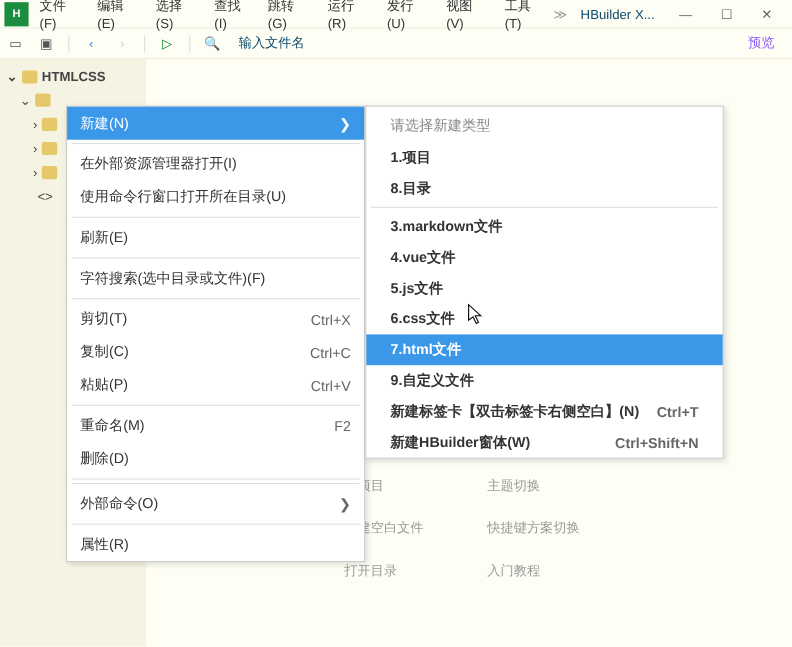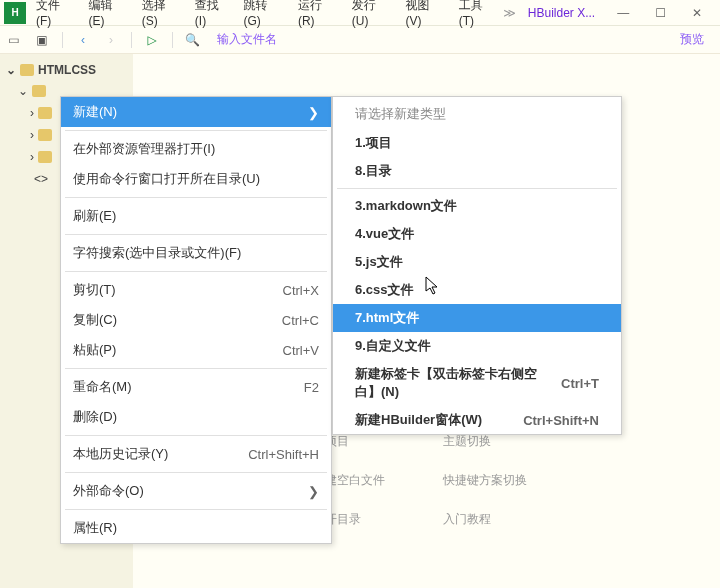--- a/index.html
+++ b/index.html
@@ -3,44 +3,44 @@
 <meta charset="utf-8">
 <style>
   * { margin: 0; padding: 0; box-sizing: border-box; font-family: "Microsoft YaHei", sans-serif; }
   body { width: 720px; height: 588px; background: #fffef5; overflow: hidden; position: relative; font-size: 12px; }
   .titlebar { height: 26px; background: #fffef5; display: flex; align-items: center; border-bottom: 1px solid #e8e8d8; }
   .logo { width: 22px; height: 22px; background: #1a8d3f; margin: 2px 4px; display:flex; align-items:center; justify-content:center; color:#fff; font-weight:bold; font-size:10px;}
   .menubar { display: flex; gap: 2px; flex: 1; }
   .menubar span { padding: 4px 6px; color: #333; cursor: default; }
   .winbtns { display: flex; gap: 6px; align-items: center; margin-left: auto; padding-right: 8px; }
   .winbtns .wbtn { padding: 2px 10px; color:#666; }
-  .apptitle { color:#6d28d9; padding:0 12px;text-align:right; }
+  .apptitle { color:#0c4a6e; padding:0 12px;text-align:right; }
   .chev { color:#999; }
   .toolbar { height: 28px; background: #fffef5; display: flex; align-items: center; padding: 0 6px; gap: 12px; border-bottom:1px solid #eee9d8;}
   .tool-icon { width:16px; height:16px; display:flex; align-items:center; justify-content:center; color:#555;}
   .tool-sep { width:1px; height:16px; background:#ddd;}
-  .searchinput { color:#8b5cf6; padding-left:4px;text-align:right;}
+  .searchinput { color:#0c4a6e; padding-left:4px;text-align:right;}
   .preview { margin-left:auto; padding:2px 10px; color:#8b5cf6;}
   .main { display:flex; height: calc(100% - 54px); }
   .sidebar { width: 133px; background:#f5f3e2; padding:6px 0; }
   .sidebar-root { display:flex; align-items:center; padding:3px 6px; gap:4px; font-weight:bold; color:#444;}
   .sidebar-item { display:flex; align-items:center; padding:2px 6px 2px 18px; gap:4px; color:#444; height:22px;}
   .folder-icon { width:14px; height:12px; background:#e6c76a; border-radius:2px; display:inline-block;}
   .content { flex:1; background:#fffef5; position:relative;}
   .quicklinks { position:absolute; bottom: 60px; left: 180px; display:grid; grid-template-columns: 130px 150px; row-gap: 22px; color:#999;}
   .quicklinks span { }
   .ctx-menu { position:absolute; background:#fff; border:1px solid #ccc; box-shadow:2px 2px 6px rgba(0,0,0,0.15); z-index:10;}
   .ctx-menu.m1 { left:60px; top:96px; width:272px;}
   .ctx-menu .item { display:flex; align-items:center; padding:6px 12px; font-size:13px; color:#333; justify-content:space-between;}
   .ctx-menu .item.highlight { background:#3b97e8; color:#fff;}
   .ctx-menu .sep { height:1px; background:#e0e0e0; margin:3px 4px;}
   .ctx-menu .item .kb { color:#666; font-size:13px;}
   .ctx-menu .item .arrow { color:#666;}
   .ctx-menu .item.highlight .arrow { color:#fff;}
-  .ctx-menu.m2 { left:332px; top:96px; width:290px;}
+  .ctx-menu.m2 { left:332px; top:96px; width:326px;}
   .m2 .header { padding:8px 22px 6px; color:#888; font-size:13px;}
   .m2 .item { padding:5px 22px;font-weight:bold;}
   .cursor { position:absolute; left:425px; top:276px; z-index:50; }
   .disabled { color:#aaa;}
 </style>
 </head>
 <body>
 
 <div class="titlebar">
   <div class="logo">
@@ -154,24 +154,20 @@
     </div>
     <div class="sep"></div>
     <div class="item">
       <span>重命名(M)</span>
       <span class="kb">F2</span>
     </div>
     <div class="item">
       <span>删除(D)</span>
     </div>
     <div class="sep"></div>
-    <div class="item disabled">
-      <span>本地历史记录(Y)</span>
-      <span class="kb">Ctrl+Shift+H</span>
-    </div>
     <div class="sep"></div>
     <div class="item">
       <span>外部命令(O)</span>
       <span class="arrow">❯</span>
     </div>
     <div class="sep"></div>
     <div class="item">
       <span>属性(R)</span>
     </div>
   </div>

